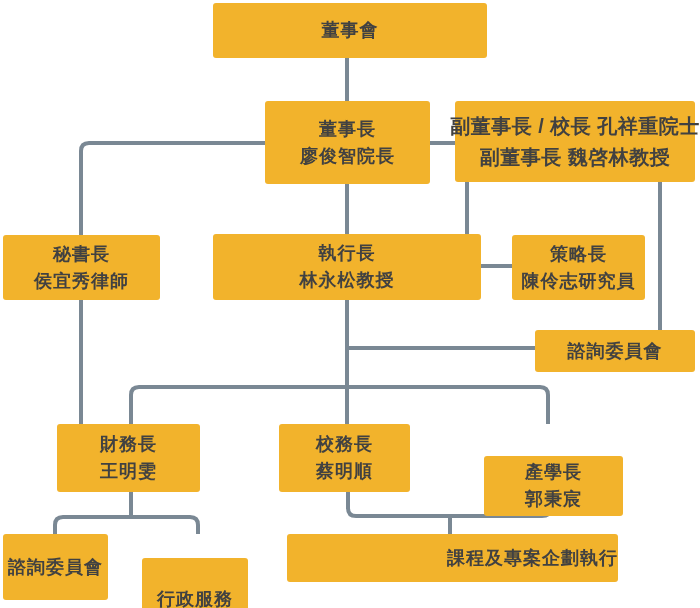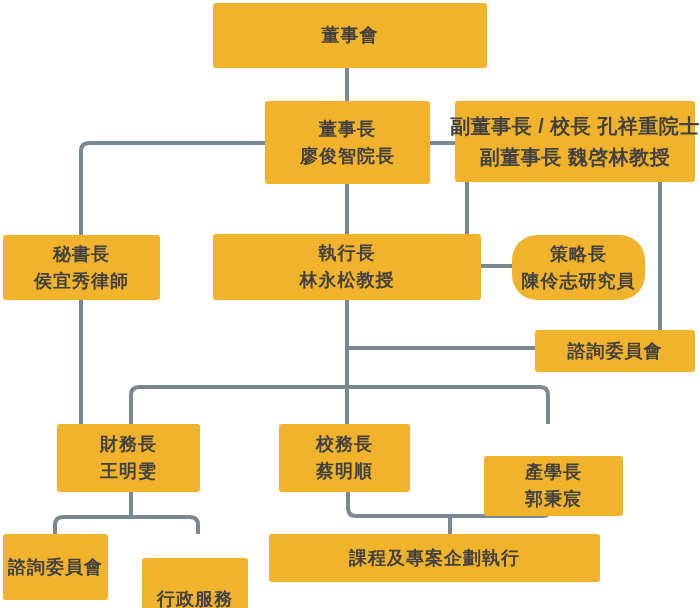--- a/index.html
+++ b/index.html
@@ -58,21 +58,21 @@
     <path d="M660,182 V330"></path>
     <path d="M347,300 V424"></path>
     <path d="M347,348 H535"></path>
     <path d="M131,424 V395 Q131,387 139,387 H540 Q548,387 548,395 V424"></path>
     <path d="M131,492 V517"></path>
     <path d="M55,534 V525 Q55,517 63,517 H190 Q198,517 198,525 V534"></path>
     <path d="M348,492 V508 Q348,516 356,516 H542 Q550,516 550,508 V492"></path>
     <path d="M450,516 V534"></path>
   </svg>
 
-  <div class="node" style="left:213px;top:3px;width:274px;height:65px;">
+  <div class="node" style="left:213px;top:3px;width:274px;height:55px;">
     <span>董事會</span>
   </div>
 
   <div class="node" style="left:265px;top:101px;width:165px;height:83px;">
     <span>董事長</span>
     <span>廖俊智院長</span>
   </div>
 
   <div class="node small" style="left:455px;top:101px;width:240px;height:81px;">
     <span>副董事長 / 校長 孔祥重院士</span>
@@ -82,21 +82,21 @@
   <div class="node" style="left:3px;top:235px;width:157px;height:65px;">
     <span>秘書長</span>
     <span>侯宜秀律師</span>
   </div>
 
   <div class="node" style="left:213px;top:234px;width:268px;height:66px;">
     <span>執行長</span>
     <span>林永松教授</span>
   </div>
 
-  <div class="node" style="left:512px;top:235px;width:133px;height:65px;border-radius:25px;">
+  <div class="node" style="left:512px;top:235px;width:133px;height:65px;">
     <span>策略長</span>
     <span>陳伶志研究員</span>
   </div>
 
   <div class="node" style="left:535px;top:330px;width:160px;height:42px;justify-content:center;">
     <span>諮詢委員會</span>
   </div>
 
   <div class="node" style="left:57px;top:424px;width:143px;height:68px;">
     <span>財務長</span>
@@ -114,17 +114,17 @@
   </div>
 
   <div class="node" style="left:3px;top:534px;width:105px;height:66px;">
     <span>諮詢委員會</span>
   </div>
 
   <div class="node" style="left:142px;top:558px;width:106px;height:82px;">
     <span>行政服務</span>
   </div>
 
-  <div class="node" style="left:269px;top:534px;width:331px;height:48px;">
+  <div class="node" style="left:287px;top:534px;width:331px;height:48px;align-items:flex-end;">
     <span>課程及專案企劃執行</span>
   </div>
 
 </div>
 
 </body></html>

